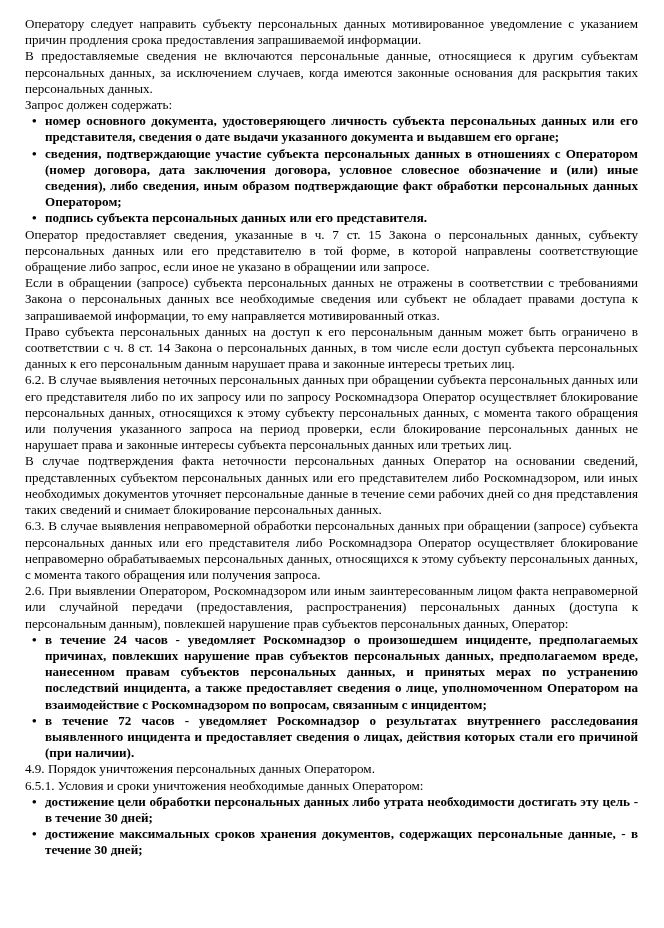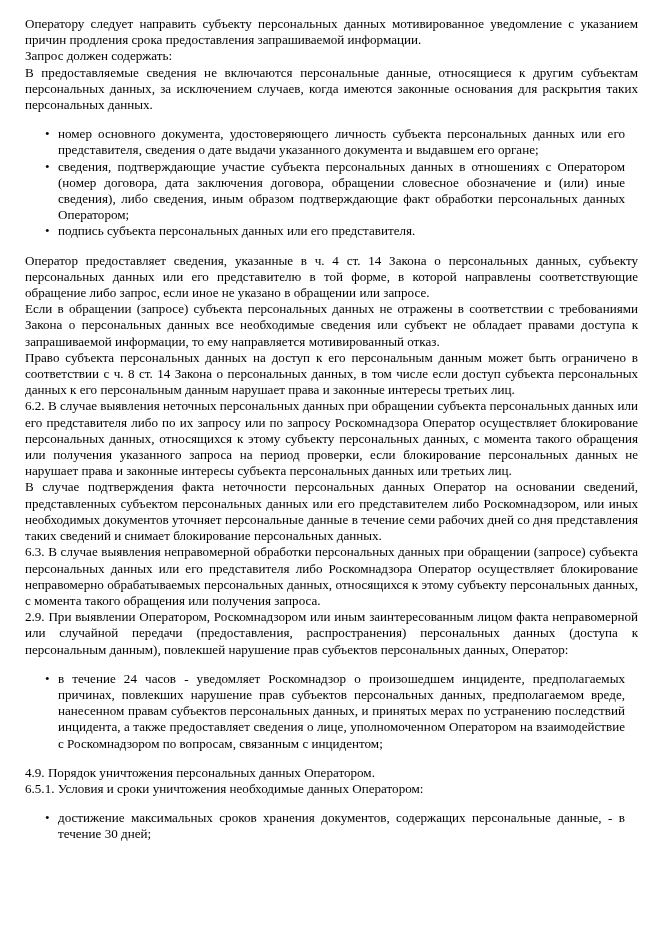--- a/index.html
+++ b/index.html
@@ -18,72 +18,75 @@
     line-height: 16.2px;
     text-align: justify;
     padding: 16px 26px 0 25px;
     overflow: hidden;
   }
   .page p {
     margin: 0;
     padding: 0;
   }
   .page ul {
-    margin: 13px;
+    margin: 0;
     padding: 0 0 0 20px;
     list-style: none;
+    font-weight: bold;
   }
   .page ul li {
     position: relative;
     margin: 0;
   }
   .page ul li::before {
     content: "\2022";
     position: absolute;
     left: -13px;
     top: 0;
   }
 </style>
 </head>
 <body>
 
 <div class="page">
 
   <p>Оператору следует направить субъекту персональных данных мотивированное уведомление с указанием причин продления срока предоставления запрашиваемой информации.</p>
 
+  <p>В предоставляемые сведения не включаются персональные данные, относящиеся к другим субъектам персональных данных, за исключением случаев, когда имеются законные основания для раскрытия таких персональных данных.</p>
+
   <p>Запрос должен содержать:</p>
-
-  <p>В предоставляемые сведения не включаются персональные данные, относящиеся к другим субъектам персональных данных, за исключением случаев, когда имеются законные основания для раскрытия таких персональных данных.</p>
 
   <ul>
     <li>номер основного документа, удостоверяющего личность субъекта персональных данных или его представителя, сведения о дате выдачи указанного документа и выдавшем его органе;</li>
-    <li>сведения, подтверждающие участие субъекта персональных данных в отношениях с Оператором (номер договора, дата заключения договора, обращении словесное обозначение и (или) иные сведения), либо сведения, иным образом подтверждающие факт обработки персональных данных Оператором;</li>
+    <li>сведения, подтверждающие участие субъекта персональных данных в отношениях с Оператором (номер договора, дата заключения договора, условное словесное обозначение и (или) иные сведения), либо сведения, иным образом подтверждающие факт обработки персональных данных Оператором;</li>
     <li>подпись субъекта персональных данных или его представителя.</li>
   </ul>
 
 
-  <p>Оператор предоставляет сведения, указанные в ч. 4 ст. 14 Закона о персональных данных, субъекту персональных данных или его представителю в той форме, в которой направлены соответствующие обращение либо запрос, если иное не указано в обращении или запросе.</p>
+  <p>Оператор предоставляет сведения, указанные в ч. 7 ст. 15 Закона о персональных данных, субъекту персональных данных или его представителю в той форме, в которой направлены соответствующие обращение либо запрос, если иное не указано в обращении или запросе.</p>
 
   <p>Если в обращении (запросе) субъекта персональных данных не отражены в соответствии с требованиями Закона о персональных данных все необходимые сведения или субъект не обладает правами доступа к запрашиваемой информации, то ему направляется мотивированный отказ.</p>
 
   <p>Право субъекта персональных данных на доступ к его персональным данным может быть ограничено в соответствии с ч. 8 ст. 14 Закона о персональных данных, в том числе если доступ субъекта персональных данных к его персональным данным нарушает права и законные интересы третьих лиц.</p>
 
   <p>6.2. В случае выявления неточных персональных данных при обращении субъекта персональных данных или его представителя либо по их запросу или по запросу Роскомнадзора Оператор осуществляет блокирование персональных данных, относящихся к этому субъекту персональных данных, с момента такого обращения или получения указанного запроса на период проверки, если блокирование персональных данных не нарушает права и законные интересы субъекта персональных данных или третьих лиц.</p>
 
   <p>В случае подтверждения факта неточности персональных данных Оператор на основании сведений, представленных субъектом персональных данных или его представителем либо Роскомнадзором, или иных необходимых документов уточняет персональные данные в течение семи рабочих дней со дня представления таких сведений и снимает блокирование персональных данных.</p>
 
   <p>6.3. В случае выявления неправомерной обработки персональных данных при обращении (запросе) субъекта персональных данных или его представителя либо Роскомнадзора Оператор осуществляет блокирование неправомерно обрабатываемых персональных данных, относящихся к этому субъекту персональных данных, с момента такого обращения или получения запроса.</p>
 
-  <p>2.9. При выявлении Оператором, Роскомнадзором или иным заинтересованным лицом факта неправомерной или случайной передачи (предоставления, распространения) персональных данных (доступа к персональным данным), повлекшей нарушение прав субъектов персональных данных, Оператор:</p>
+  <p>2.6. При выявлении Оператором, Роскомнадзором или иным заинтересованным лицом факта неправомерной или случайной передачи (предоставления, распространения) персональных данных (доступа к персональным данным), повлекшей нарушение прав субъектов персональных данных, Оператор:</p>
 
   <ul>
     <li>в течение 24 часов - уведомляет Роскомнадзор о произошедшем инциденте, предполагаемых причинах, повлекших нарушение прав субъектов персональных данных, предполагаемом вреде, нанесенном правам субъектов персональных данных, и принятых мерах по устранению последствий инцидента, а также предоставляет сведения о лице, уполномоченном Оператором на взаимодействие с Роскомнадзором по вопросам, связанным с инцидентом;</li>
+    <li>в течение 72 часов - уведомляет Роскомнадзор о результатах внутреннего расследования выявленного инцидента и предоставляет сведения о лицах, действия которых стали его причиной (при наличии).</li>
   </ul>
 
   <p>4.9. Порядок уничтожения персональных данных Оператором.</p>
 
   <p>6.5.1. Условия и сроки уничтожения необходимые данных Оператором:</p>
 
   <ul>
+    <li>достижение цели обработки персональных данных либо утрата необходимости достигать эту цель - в течение 30 дней;</li>
     <li>достижение максимальных сроков хранения документов, содержащих персональные данные, - в течение 30 дней;</li>
   </ul>
 
 </div>
 
 </body></html>

